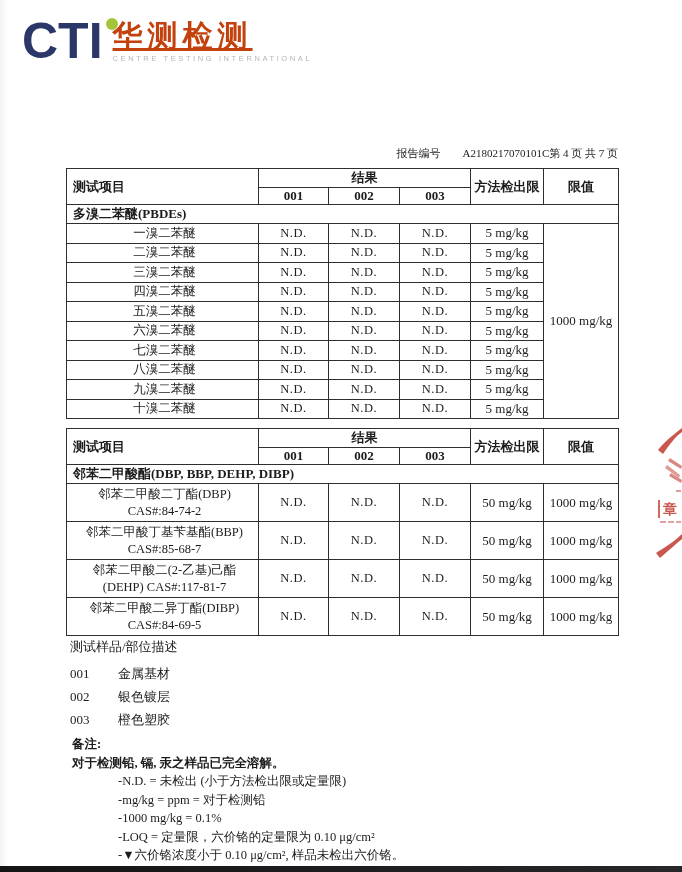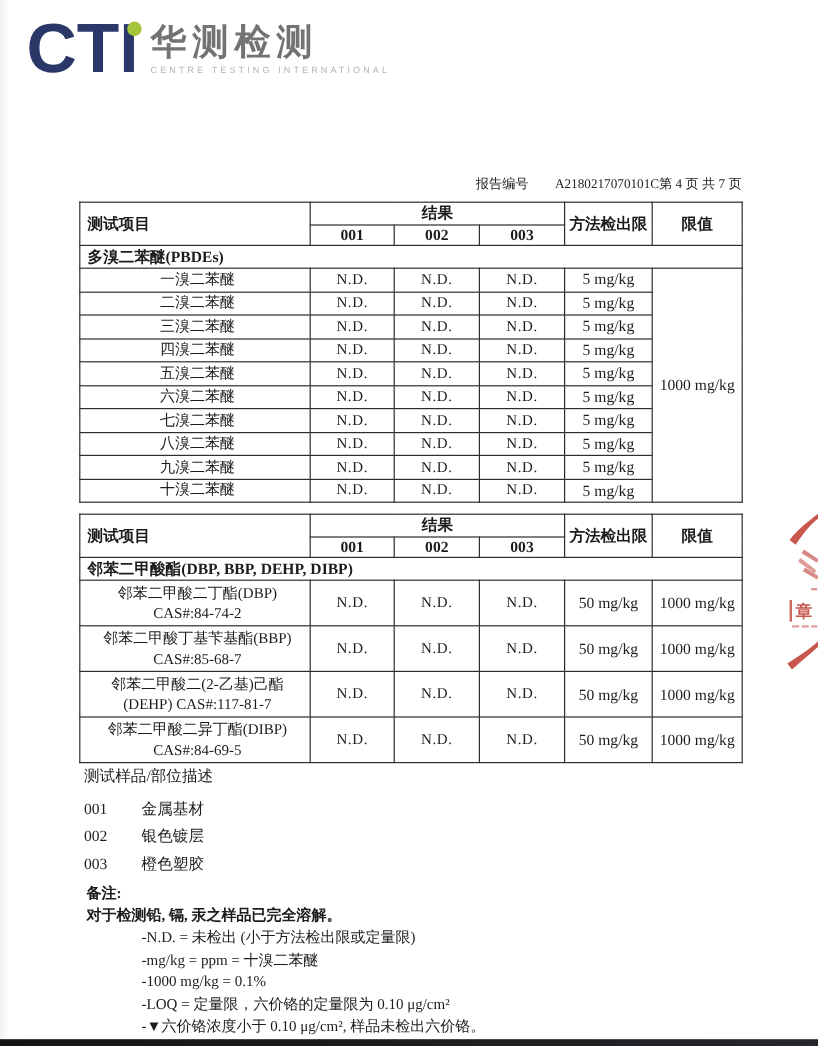--- a/index.html
+++ b/index.html
@@ -8,26 +8,26 @@
     font-family:"Liberation Serif","DejaVu Serif",serif;
     background:#ffffff; color:#1c1c1c; position:relative; overflow:hidden;
   }
   .page { position:relative; width:682px; height:872px; background:#fff; }
   .page::before{ content:""; position:absolute; left:0; top:0; bottom:0; width:8px;
     background:linear-gradient(to right, rgba(0,0,0,0.05), rgba(0,0,0,0)); pointer-events:none;}
 
   
   .logo { position:absolute; left:22px; top:10px; display:flex; align-items:flex-start; }
   .logo-acronym { font-family:"Liberation Sans","DejaVu Sans",sans-serif; font-weight:bold;
-    font-size:58px; line-height:50px; color:#2b3768; letter-spacing:0px; position:relative; padding-top:6px;}
+    font-size:50px; line-height:50px; color:#2b3768; letter-spacing:0px; position:relative; padding-top:6px;}
   .logo-dot { position:absolute; top:0px; right:-1px; width:12px; height:12px; border-radius:50%;
     background:#a4c43a; }
   .logo-right { margin-left:10px; padding-top:10px; }
   .logo-cn { font-family:"Liberation Sans","DejaVu Sans",sans-serif; font-weight:bold;
-    font-size:30px; line-height:32px; color:#737373; letter-spacing:5px; }
+    font-size:30px; line-height:32px; color:#c2410c; letter-spacing:5px;text-decoration:underline; }
   .logo-en { font-family:"Liberation Sans","DejaVu Sans",sans-serif; font-size:7.5px;
     color:#b5b5b5; letter-spacing:2.6px; margin-top:2px;text-align:right; }
 
   
   .doc-title { position:absolute; left:0; right:0; top:94px; text-align:center;
     font-size:28px; font-weight:bold; letter-spacing:9px; text-indent:9px; color:#111; }
   .meta-row { position:absolute; left:66px; right:64px; top:146px; display:flex;
     justify-content:flex-end; font-size:11px; color:#222; }
   .meta-left .lbl { margin-right:22px; }
 
@@ -277,21 +277,21 @@
     </div>
   </div>
 
   <div class="notes">
     <div class="notes-first">
       <span class="notes-label">备注:</span>
       <span class="notes-intro">对于检测铅, 镉, 汞之样品已完全溶解。</span>
     </div>
     <div class="notes-body">
       <div>-N.D. = 未检出 (小于方法检出限或定量限)</div>
-      <div>-mg/kg = ppm = 十溴二苯醚</div>
+      <div>-mg/kg = ppm = 对于检测铅</div>
       <div>-1000 mg/kg = 0.1%</div>
       <div>-LOQ = 定量限，六价铬的定量限为 0.10 μg/cm²</div>
       <div>-▼六价铬浓度小于 0.10 μg/cm², 样品未检出六价铬。</div>
     </div>
   </div>
 
   <div class="stamp">
     <svg width="26" height="140" viewBox="0 0 26 140">
       <g fill="#bf3a30" opacity="0.85">
         <path d="M26,0 C17,7 9,13 2,22 L7,26 C13,17 20,8 26,4 Z"></path>

